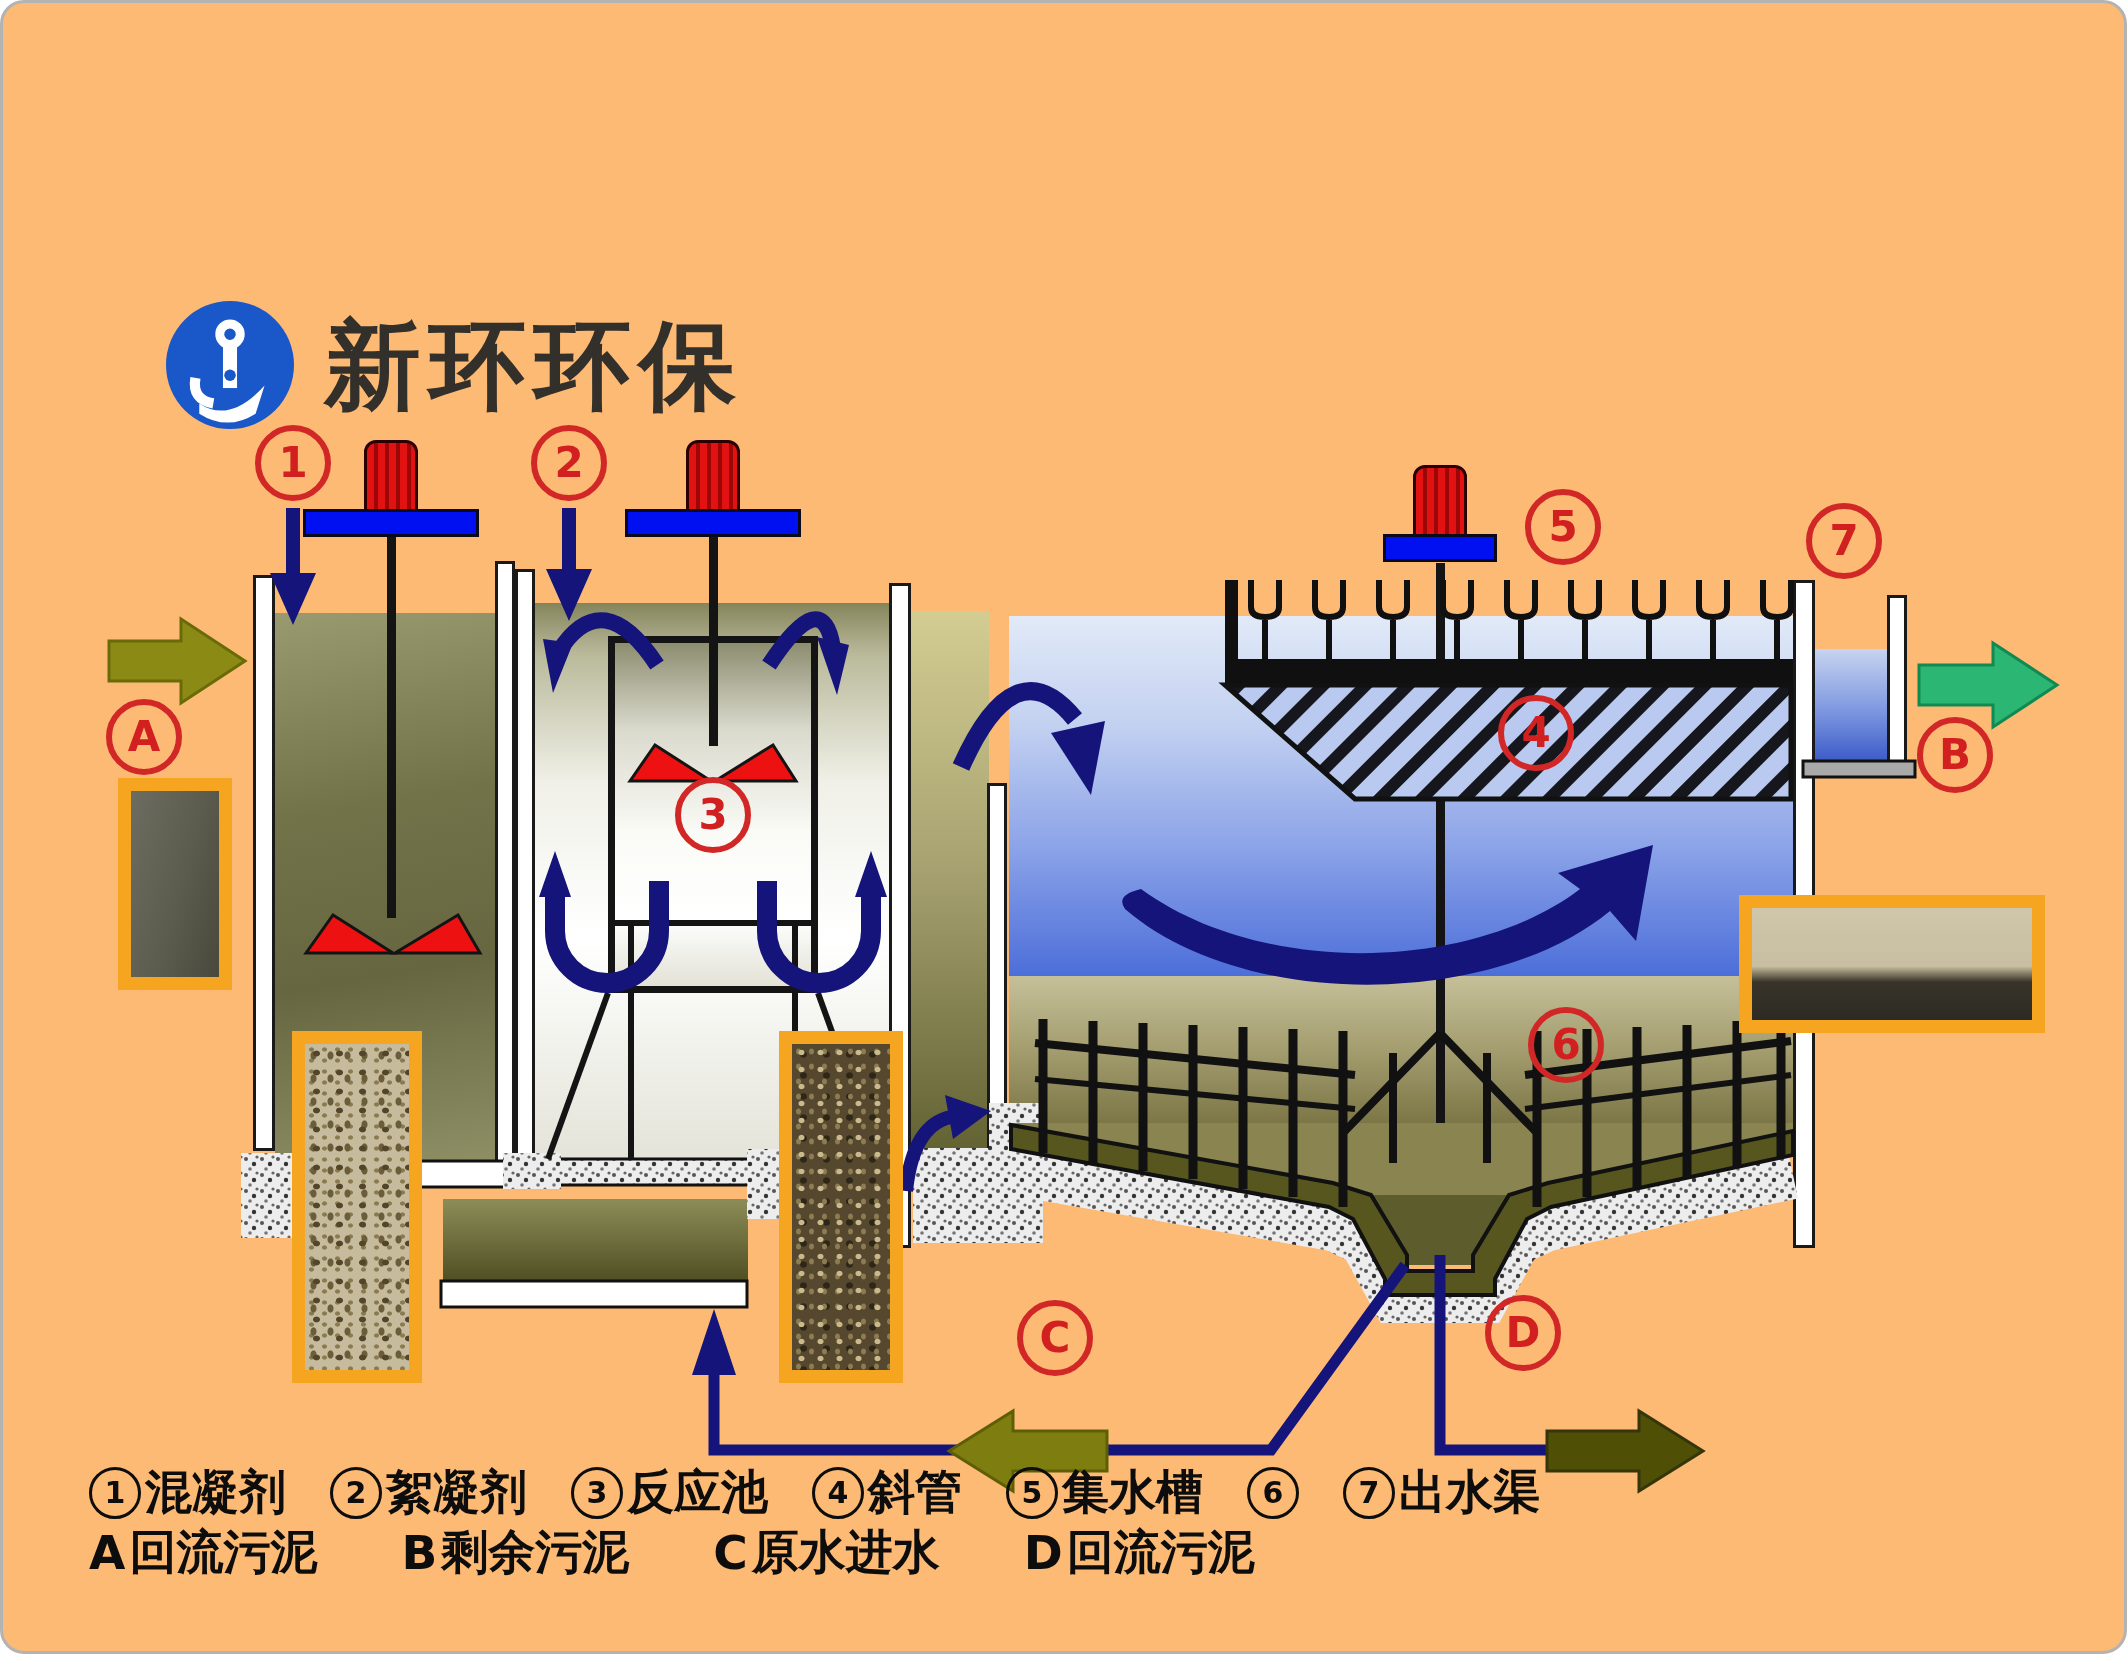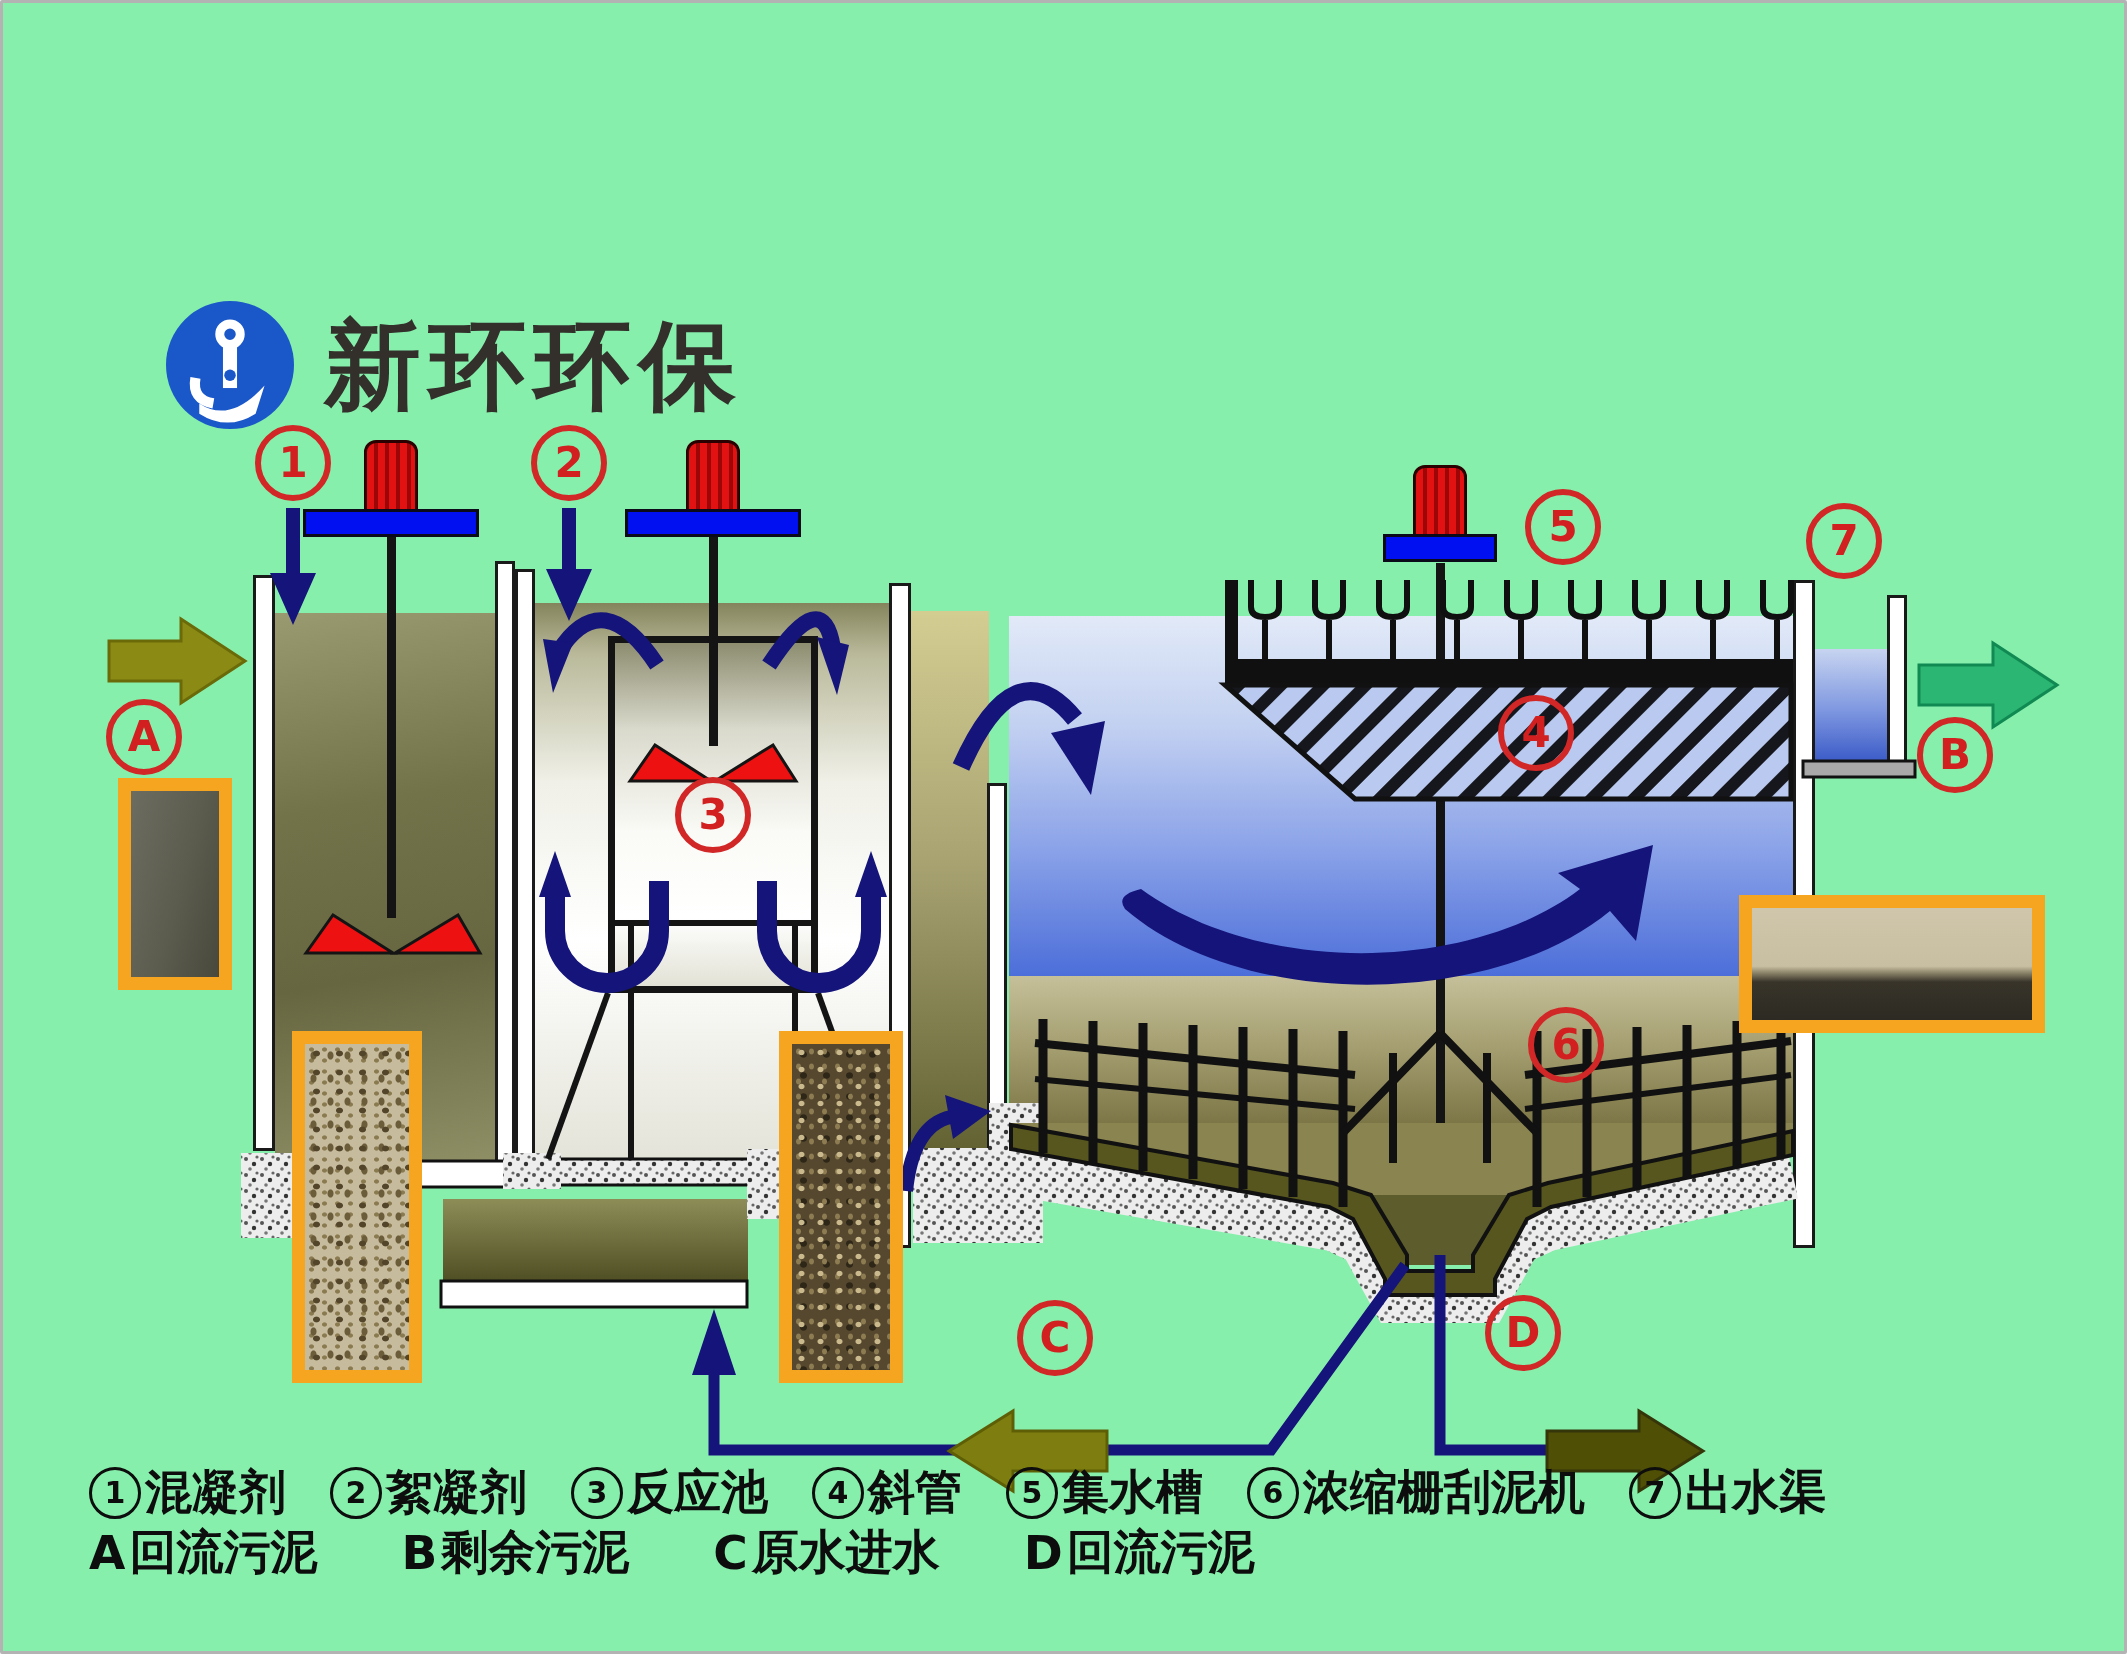--- a/index.html
+++ b/index.html
@@ -1,16 +1,16 @@
 <!DOCTYPE html>
 <html><head>
 <meta charset="utf-8">
 <style>
   html,body{margin:0;padding:0;background:#fff;}
-  .page{position:relative;width:2127px;height:1654px;background:#86efac;border:3px solid #b3b3b3;border-radius:2px;box-sizing:border-box;overflow:hidden;font-family:"DejaVu Sans","Liberation Sans",sans-serif;}
+  .page{position:relative;width:2127px;height:1654px;background:#fdba74;border:3px solid #b3b3b3;border-radius:24px;box-sizing:border-box;overflow:hidden;font-family:"DejaVu Sans","Liberation Sans",sans-serif;}
   
   .logo{position:absolute;left:163px;top:298px;display:flex;align-items:center;}
   .logo-circle{width:128px;height:128px;}
   .logo-text{margin-left:30px;font-size:97px;font-weight:900;color:#33302b;letter-spacing:8px;line-height:1;}
   
   .water,.wall,.mcyl,.mbase,.inset,.marker,.tube{position:absolute;box-sizing:border-box;}
   .water{z-index:1;}
   .wall{z-index:2;background:#fff;border:3px solid #1a1a1a;}
   .tube{z-index:2;border:7px solid #141414;background:linear-gradient(180deg,#8d8d70 0%,#d9d9cc 25%,#fafaf6 55%,#ffffff 80%,#e2e2d6 100%);}
   svg.overlay{position:absolute;left:0;top:0;z-index:3;}
@@ -253,21 +253,20 @@
       <span class="litem">
         <span class="lnum">4</span>
         <span>斜管</span>
       </span>
       <span class="litem">
         <span class="lnum">5</span>
         <span>集水槽</span>
       </span>
       <span class="litem">
         <span class="lnum">6</span>
-        <span>浓缩栅刮泥机</span>
       </span>
       <span class="litem">
         <span class="lnum">7</span>
         <span>出水渠</span>
       </span>
     </div>
   <div class="legend-row lr2" id="legend-row-2">
       <span class="litem">
         <span class="llet">A</span>
         <span>回流污泥</span>

